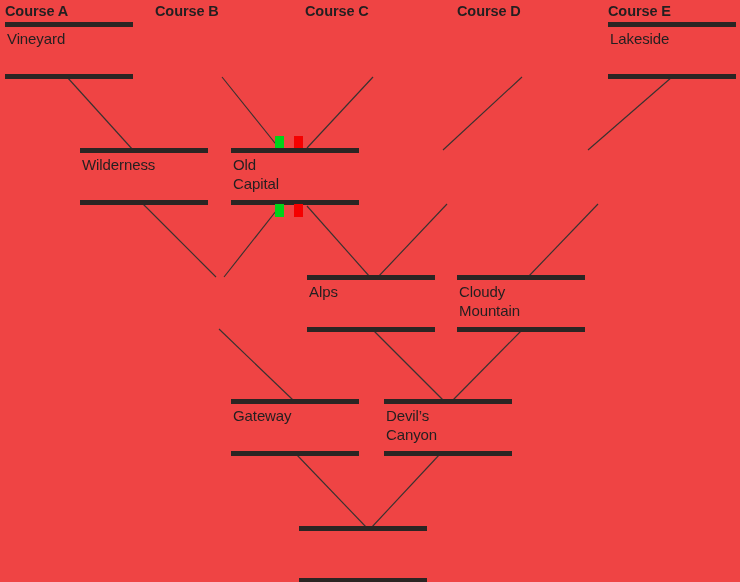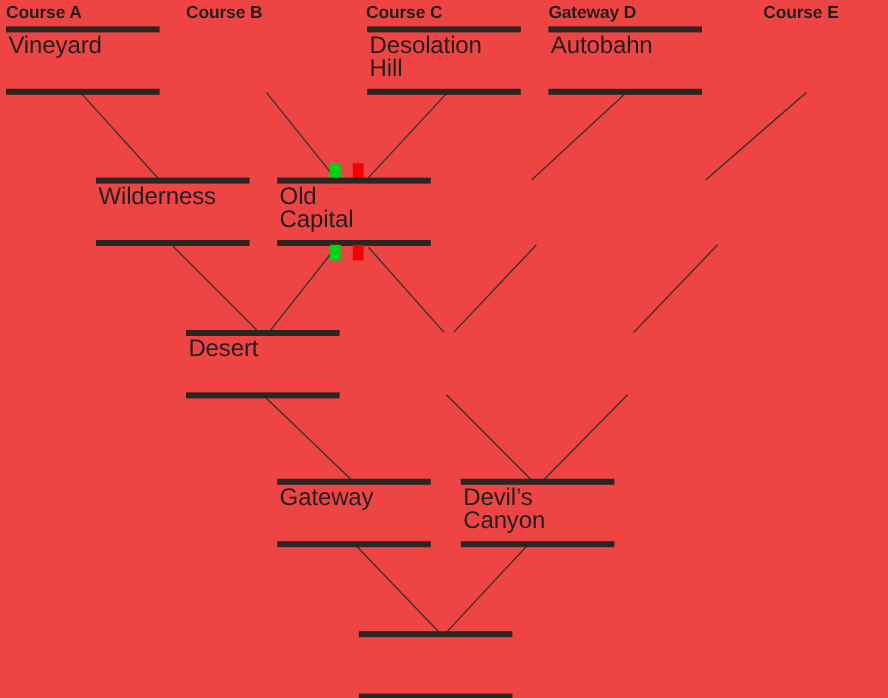--- a/index.html
+++ b/index.html
@@ -49,21 +49,21 @@
     position: absolute;
     height: 5px;
     background: #2b2523;
     left: 0;
   }
   .bar-top { top: 0; }
   .node-label {
     position: absolute;
     left: 2px;
     top: 7px;
-    font-size: 20px;
+    font-size: 15px;
     line-height: 19px;
     letter-spacing: -0.1px;
     white-space: pre-line;
     color: #231f20;
   }
   .marker {
     position: absolute;
     width: 9px;
     height: 13px;
   }
@@ -97,70 +97,70 @@
       <line x1="296" y1="454" x2="367" y2="528"></line>
       <line x1="440" y1="454" x2="371" y2="528"></line>
     </g>
   </svg>
 
   <div id="node-layer">
 
     <div class="course-header" style="left:5px;top:3px;">Course A</div>
     <div class="course-header" style="left:155px;top:3px;">Course B</div>
     <div class="course-header" style="left:305px;top:3px;">Course C</div>
-    <div class="course-header" style="left:457px;top:3px;">Gateway D</div>
-    <div class="course-header" style="left:636px;top:3px;text-align:right;">Course E</div>
+    <div class="course-header" style="left:457px;top:3px;">Course D</div>
+    <div class="course-header" style="left:608px;top:3px;text-align:right;">Course E</div>
 
     <div class="node" style="left:5px;top:22px;width:128px;height:60px;">
       <div class="bar bar-top" style="width:128px;"></div>
       <div class="bar" style="width:128px;top:52px;"></div>
       <div class="node-label">Vineyard</div>
     </div>
 
 
-    <div class="node" style="left:306px;top:22px;width:128px;height:60px;">
+
+
+    <div class="node" style="left:608px;top:22px;width:128px;height:60px;">
       <div class="bar bar-top" style="width:128px;"></div>
       <div class="bar" style="width:128px;top:52px;"></div>
-      <div class="node-label">Desolation
-Hill</div>
+      <div class="node-label">Lakeside</div>
     </div>
-
-    <div class="node" style="left:457px;top:22px;width:128px;height:60px;">
-      <div class="bar bar-top" style="width:128px;"></div>
-      <div class="bar" style="width:128px;top:52px;"></div>
-      <div class="node-label">Autobahn</div>
-    </div>
-
 
     <div class="node" style="left:231px;top:148px;width:128px;height:60px;">
       <div class="marker marker-green" style="left:44px;top:-12px;"></div>
       <div class="marker marker-red" style="left:63px;top:-12px;"></div>
       <div class="bar bar-top" style="width:128px;"></div>
       <div class="bar" style="width:128px;top:52px;"></div>
       <div class="marker marker-green" style="left:44px;top:56px;"></div>
       <div class="marker marker-red" style="left:63px;top:56px;"></div>
       <div class="node-label">Old
 Capital</div>
     </div>
 
     <div class="node" style="left:80px;top:148px;width:128px;height:60px;">
       <div class="bar bar-top" style="width:128px;"></div>
       <div class="bar" style="width:128px;top:52px;"></div>
       <div class="node-label">Wilderness</div>
     </div>
 
 
 
-    <div class="node" style="left:155px;top:275px;width:128px;height:60px;">
+
+    <div class="node" style="left:307px;top:275px;width:128px;height:60px;">
       <div class="bar bar-top" style="width:128px;"></div>
       <div class="bar" style="width:128px;top:52px;"></div>
-      <div class="node-label">Desert</div>
+      <div class="node-label">Alps</div>
     </div>
 
-
+    <div class="node" style="left:457px;top:275px;width:128px;height:60px;">
+      <div class="bar bar-top" style="width:128px;"></div>
+      <div class="bar" style="width:128px;top:52px;"></div>
+      <div class="node-label">Cloudy
+Mountain</div>
+    </div>
 
     <div class="node" style="left:384px;top:399px;width:128px;height:60px;">
       <div class="bar bar-top" style="width:128px;"></div>
       <div class="bar" style="width:128px;top:52px;"></div>
       <div class="node-label">Devil’s
 Canyon</div>
     </div>
 
     <div class="node" style="left:231px;top:399px;width:128px;height:60px;">
       <div class="bar bar-top" style="width:128px;"></div>

